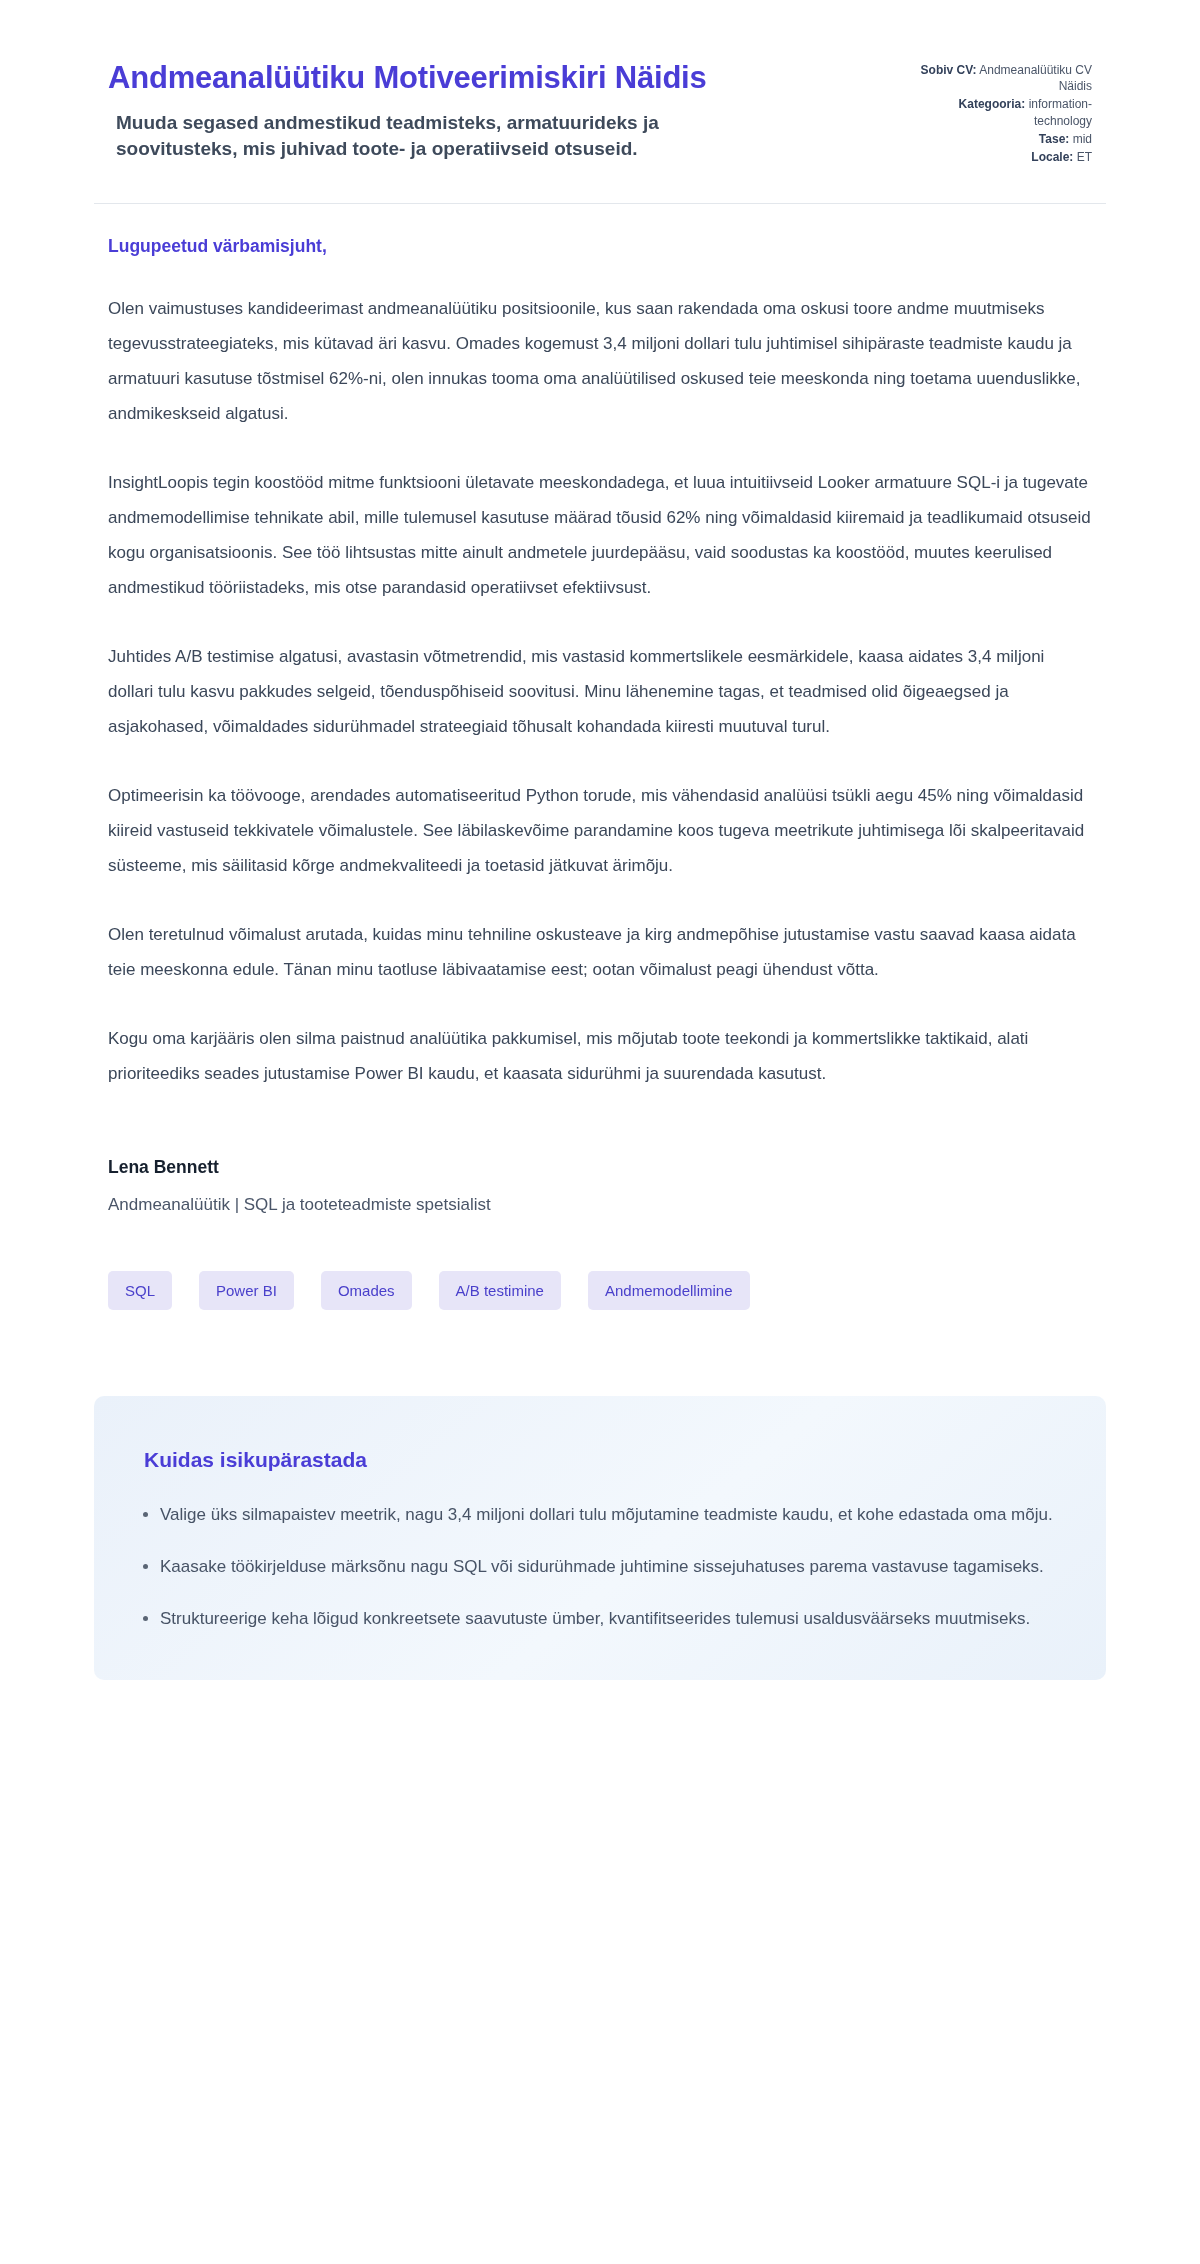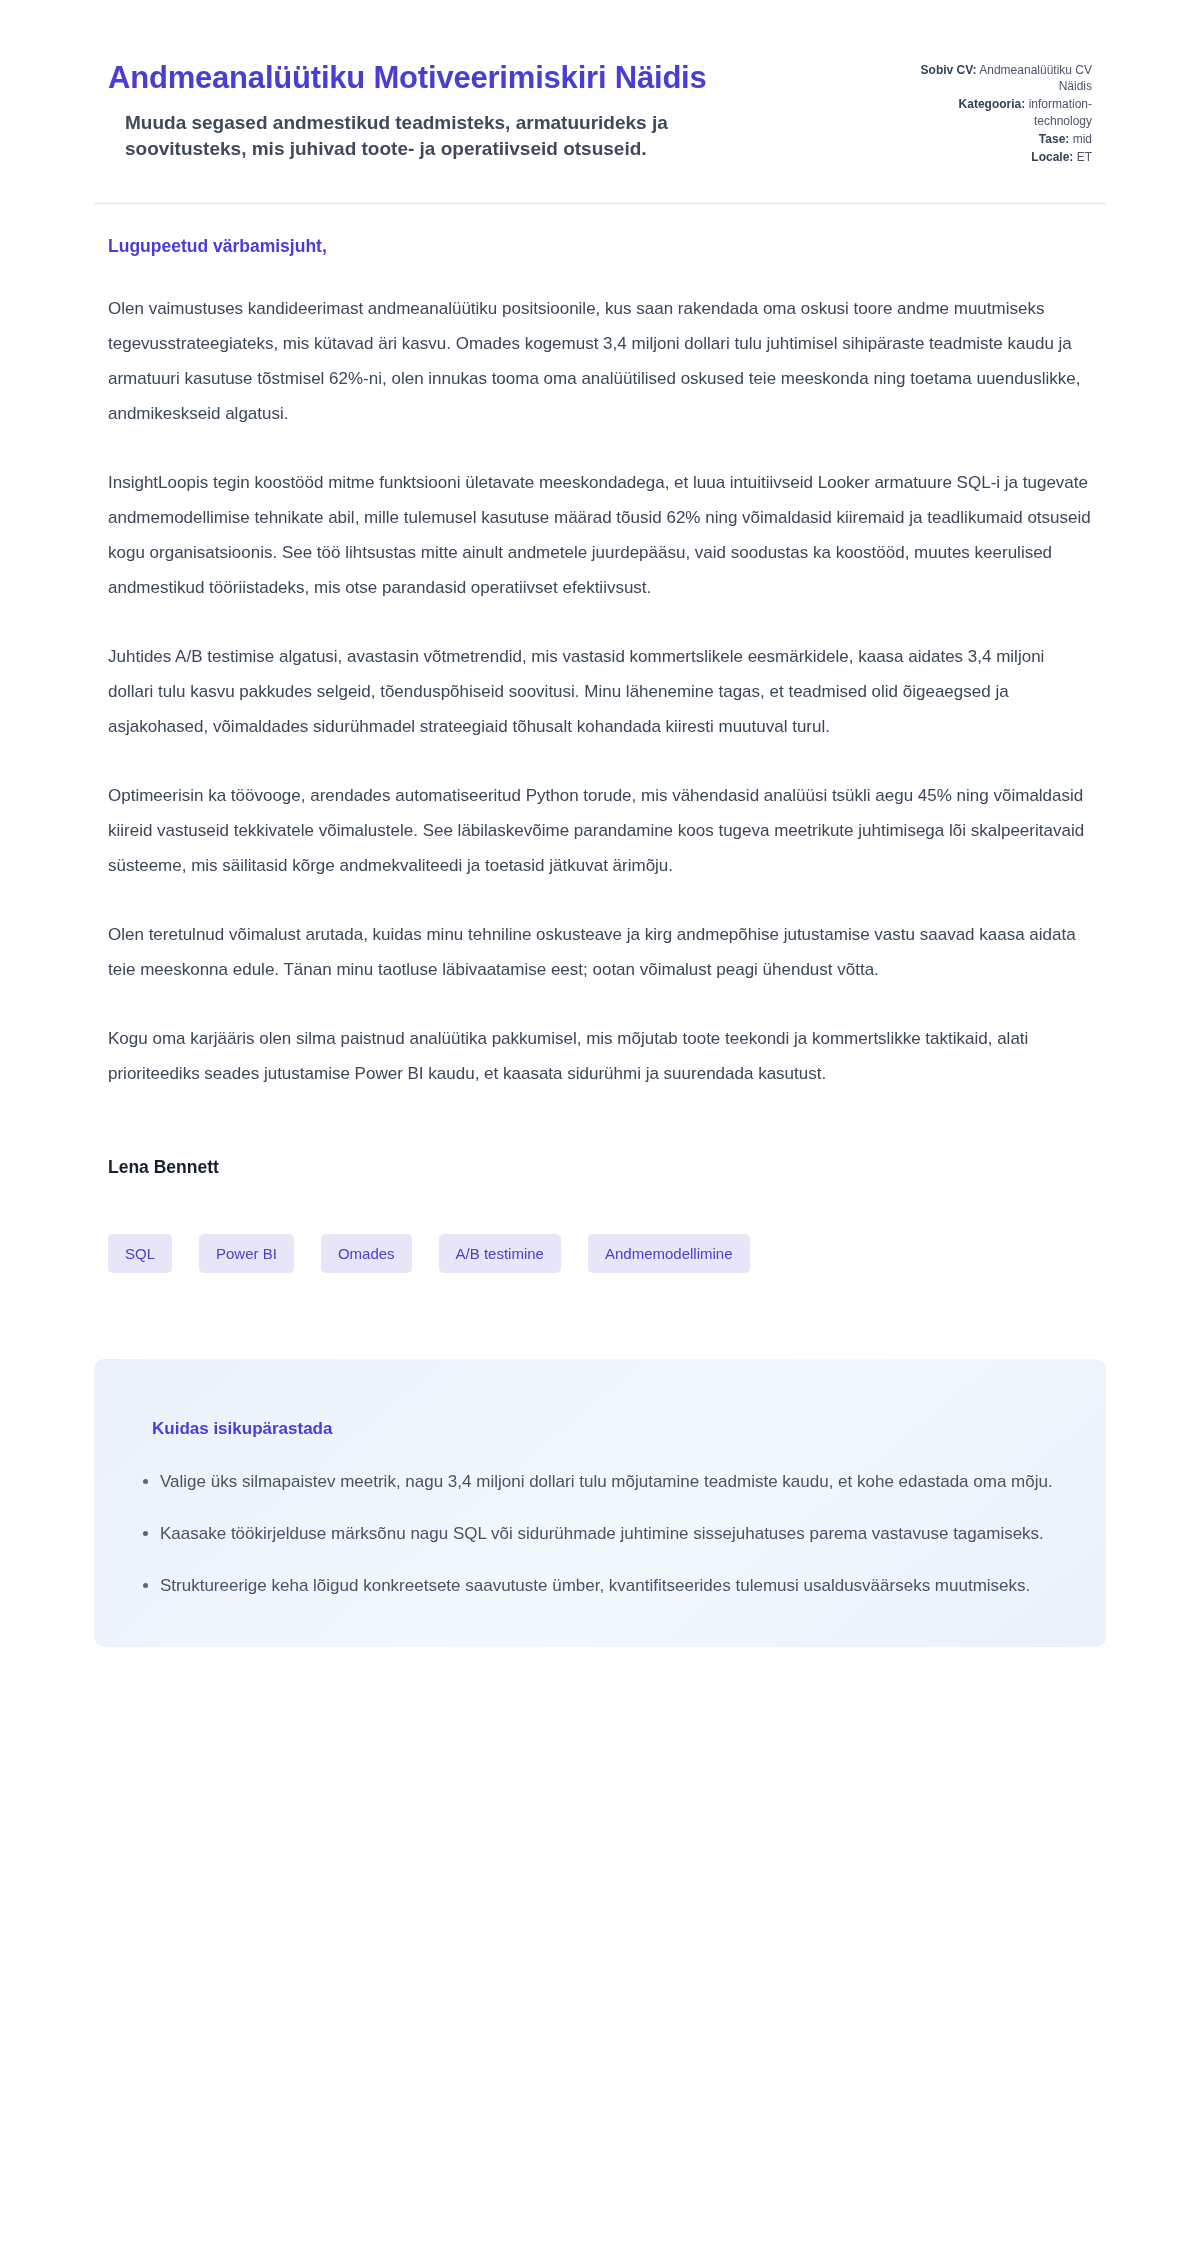--- a/index.html
+++ b/index.html
@@ -22,21 +22,21 @@
   .doc-title {
     margin: 0;
     font-size: 31px;
     line-height: 1.28;
     font-weight: 700;
     letter-spacing: -0.2px;
     color: #4a3dd6;
     max-width: 640px;
   }
   .doc-subtitle {
-    margin: 12px 0 0 17px;
+    margin: 12px 0 0 8px;
     font-size: 19px;
     line-height: 1.4;
     font-weight: 700;
     color: #3e4a5b;
     max-width: 600px;
   }
   .meta {
     flex: 0 0 185px;
     text-align: right;
     font-size: 12px;
@@ -98,22 +98,22 @@
   }
 
   
   .tip-box {
     margin-top: 86px;
     border-radius: 10px;
     background: linear-gradient(140deg, #eaf1fa 0%, #f3f8fd 55%, #e9f1fa 100%);
     padding: 44px 40px 44px 42px;
   }
   .tip-heading {
-    margin: 16px;
-    font-size: 17px;
+    margin: 8px;
+    font-size: 21px;
     font-weight: 700;
     color: #4a3dd6;
   }
   .tip-list {
     margin: 26px 0 0 0;
     padding: 0 0 0 24px;
   }
   .tip-list li {
     margin-top: 18px;
     font-size: 17px;
@@ -160,20 +160,21 @@
     <div class="greeting">Lugupeetud värbamisjuht,</div>
 
     <p class="para">Olen vaimustuses kandideerimast andmeanalüütiku positsioonile, kus saan rakendada oma oskusi toore andme muutmiseks tegevusstrateegiateks, mis kütavad äri kasvu. Omades kogemust 3,4 miljoni dollari tulu juhtimisel sihipäraste teadmiste kaudu ja armatuuri kasutuse tõstmisel 62%-ni, olen innukas tooma oma analüütilised oskused teie meeskonda ning toetama uuenduslikke, andmikeskseid algatusi.</p>
     <p class="para">InsightLoopis tegin koostööd mitme funktsiooni ületavate meeskondadega, et luua intuitiivseid Looker armatuure SQL-i ja tugevate andmemodellimise tehnikate abil, mille tulemusel kasutuse määrad tõusid 62% ning võimaldasid kiiremaid ja teadlikumaid otsuseid kogu organisatsioonis. See töö lihtsustas mitte ainult andmetele juurdepääsu, vaid soodustas ka koostööd, muutes keerulised andmestikud tööriistadeks, mis otse parandasid operatiivset efektiivsust.</p>
     <p class="para">Juhtides A/B testimise algatusi, avastasin võtmetrendid, mis vastasid kommertslikele eesmärkidele, kaasa aidates 3,4 miljoni dollari tulu kasvu pakkudes selgeid, tõenduspõhiseid soovitusi. Minu lähenemine tagas, et teadmised olid õigeaegsed ja asjakohased, võimaldades sidurühmadel strateegiaid tõhusalt kohandada kiiresti muutuval turul.</p>
     <p class="para">Optimeerisin ka töövooge, arendades automatiseeritud Python torude, mis vähendasid analüüsi tsükli aegu 45% ning võimaldasid kiireid vastuseid tekkivatele võimalustele. See läbilaskevõime parandamine koos tugeva meetrikute juhtimisega lõi skalpeeritavaid süsteeme, mis säilitasid kõrge andmekvaliteedi ja toetasid jätkuvat ärimõju.</p>
     <p class="para">Olen teretulnud võimalust arutada, kuidas minu tehniline oskusteave ja kirg andmepõhise jutustamise vastu saavad kaasa aidata teie meeskonna edule. Tänan minu taotluse läbivaatamise eest; ootan võimalust peagi ühendust võtta.</p>
     <p class="para">Kogu oma karjääris olen silma paistnud analüütika pakkumisel, mis mõjutab toote teekondi ja kommertslikke taktikaid, alati prioriteediks seades jutustamise Power BI kaudu, et kaasata sidurühmi ja suurendada kasutust.</p>
 
     <div class="sig-name">Lena Bennett</div>
+    <div class="sig-title">Andmeanalüütik | SQL ja tooteteadmiste spetsialist</div>
 
     <div class="tags">
       <span class="tag">SQL</span>
       <span class="tag">Power BI</span>
       <span class="tag">Omades</span>
       <span class="tag">A/B testimine</span>
       <span class="tag">Andmemodellimine</span>
     </div>
   </div>
 

